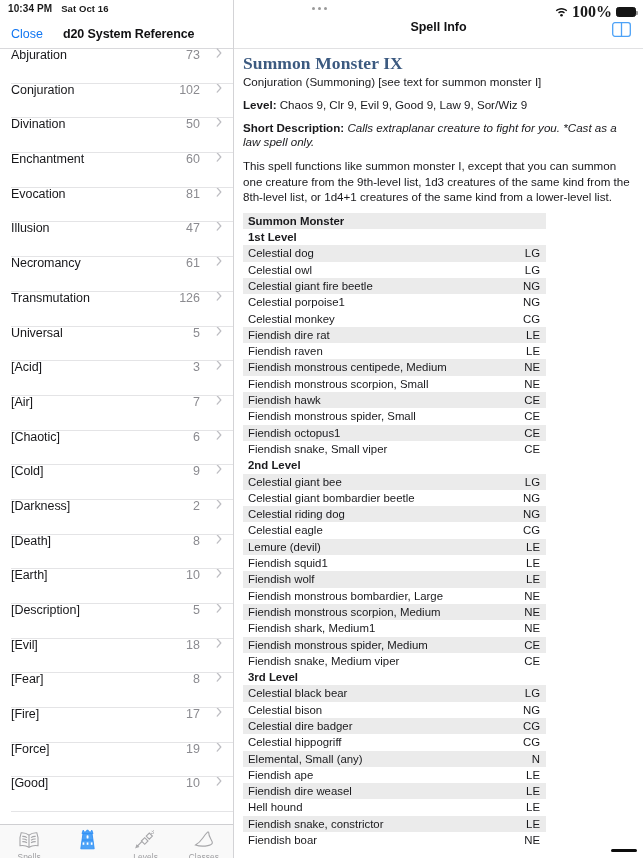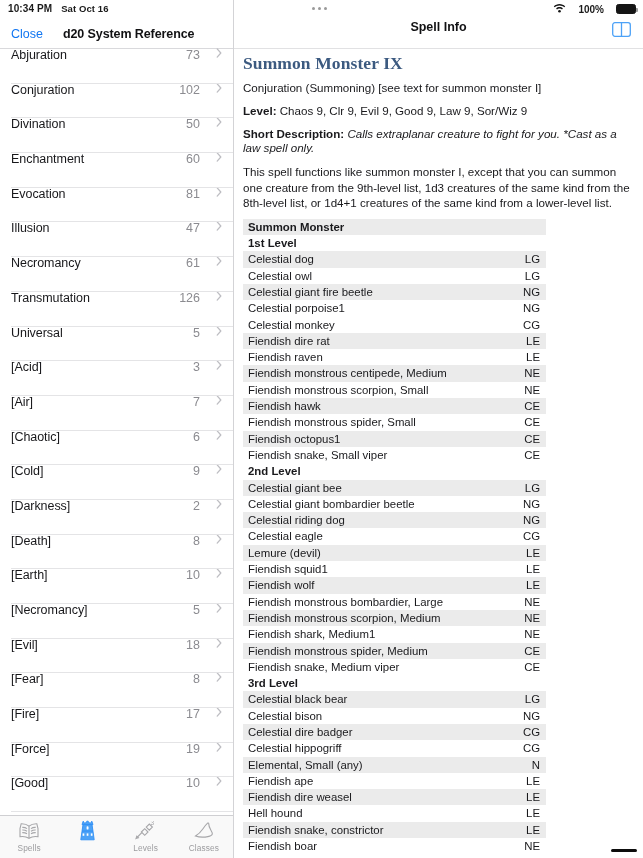--- a/index.html
+++ b/index.html
@@ -24,22 +24,22 @@
     letter-spacing: .1px;
   }
   #status-date { font-size: 9.5px; font-weight: bold; }
   #multitask-dots {
     position: absolute; left: 312px; top: 7px;
     display: flex; gap: 3px;
   }
   #multitask-dots i { width: 3px; height: 3px; border-radius: 50%; background: #9a9a9a; display:block; }
   #status-right {
     position: absolute; right: 7px; top: 3px;
-    display: flex; align-items: center; gap: 12px;
-    font-size: 10px; font-weight: bold; color: #1a1a1a;
+    display: flex; align-items: center; gap: 4px;
+    font-size: 16px; font-weight: bold; color: #1a1a1a; font-family: Liberation Serif, serif;
   }
   .wifi-icon { display:block; }
   .batt {
     position: relative; width: 20px; height: 9.5px;
     border: 1px solid #151515; border-radius: 2.5px; background: #151515;
   }
   .batt:after {
     content:""; position:absolute; right:-3px; top:2.6px;
     width:1.6px; height:4px; background:#9a9a9a; border-radius:0 1px 1px 0;
   }
@@ -87,21 +87,21 @@
   }
   .school-count {
     font-size: 12.5px; color: #8b8b90; margin-right: 16px;
   }
   .chev {
     width: 6px; height: 10px; flex: 0 0 6px;
   }
 
   
   #tab-bar {
-    position: absolute; bottom: 0; left: 0; width: 233px; height: 43px;
+    position: absolute; bottom: 0; left: 0; width: 233px; height: 34px;
     background: rgba(249,249,249,0.94);
     border-top: 1px solid #cfcfd2;
     display: flex; align-items: flex-start; justify-content: space-around;
     padding-top: 3px;
     z-index: 20;
   }
   .tab-item {
     width: 58px; display: flex; flex-direction: column; align-items: center;
     gap: 1px; cursor: pointer;
   }
@@ -133,21 +133,21 @@
     position: absolute; top: 47.5px; left: 0; right: 0; height: 1px; background: #e1e1e3;
   }
   #detail-body {
     position: absolute; top: 48px; left: 0; right: 0; bottom: 0;
     padding: 5px 9px 0 9px;
     overflow: hidden;
   }
   h1#spell-title {
     font-family: "Liberation Serif", serif;
     font-size: 17.5px; font-weight: bold; color: #3c5a80;
-    line-height: 20px; margin-bottom: 8px; letter-spacing: .1px;
+    line-height: 20px; margin-bottom: 2px; letter-spacing: .1px;
   }
   .spell-sub {
     font-size: 11.6px; color: #19191c; line-height: 14px; margin-bottom: 9px;
   }
   .spell-line {
     font-size: 11.6px; color: #19191c; line-height: 14px; margin-bottom: 9px;
   }
   .spell-line b { font-weight: bold; }
   .spell-line i { font-style: italic; }
   .spell-para {
@@ -289,21 +289,21 @@
           </svg>
         </div>
         <div class="school-row">
           <span class="school-name">[Earth]</span>
           <span class="school-count">10</span>
           <svg class="chev" viewBox="0 0 6 11">
             <polyline points="1,1 5,5.5 1,10" fill="none" stroke="#bdbdc2" stroke-width="1.4" stroke-linecap="round" stroke-linejoin="round"></polyline>
           </svg>
         </div>
         <div class="school-row">
-          <span class="school-name">[Necromancy]</span>
+          <span class="school-name">[Description]</span>
           <span class="school-count">5</span>
           <svg class="chev" viewBox="0 0 6 11">
             <polyline points="1,1 5,5.5 1,10" fill="none" stroke="#bdbdc2" stroke-width="1.4" stroke-linecap="round" stroke-linejoin="round"></polyline>
           </svg>
         </div>
         <div class="school-row">
           <span class="school-name">[Evil]</span>
           <span class="school-count">18</span>
           <svg class="chev" viewBox="0 0 6 11">
             <polyline points="1,1 5,5.5 1,10" fill="none" stroke="#bdbdc2" stroke-width="1.4" stroke-linecap="round" stroke-linejoin="round"></polyline>

